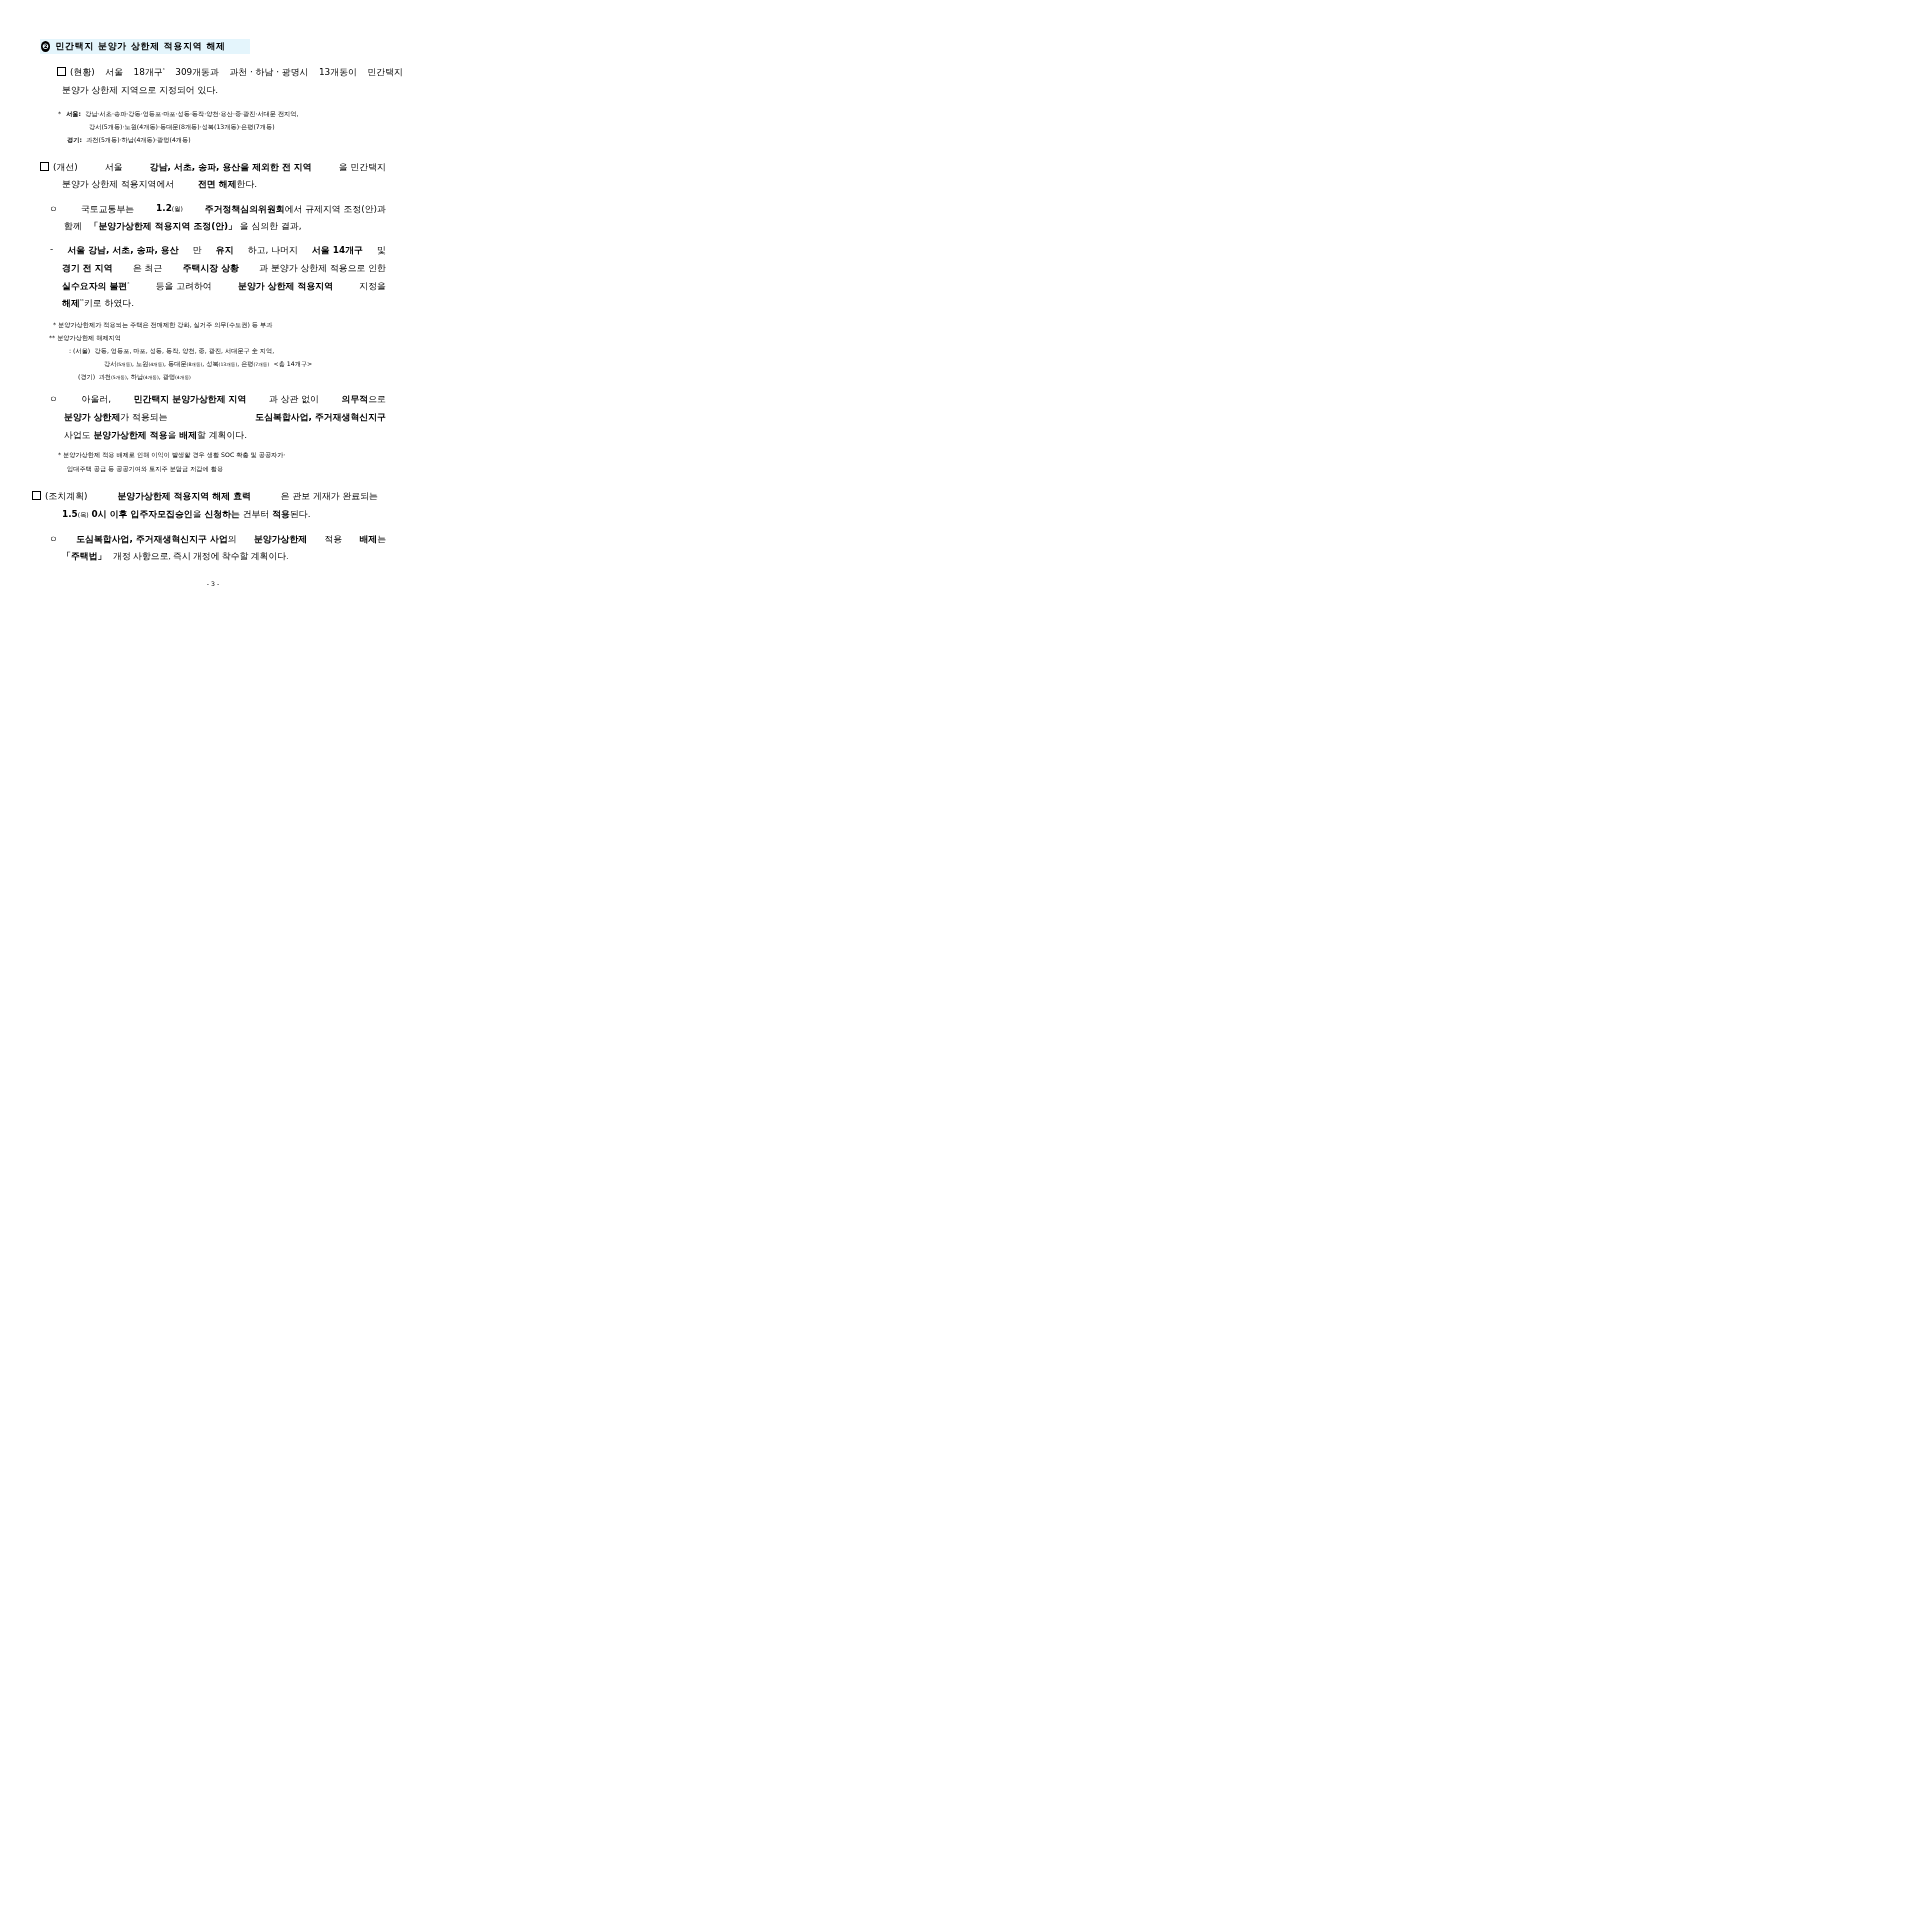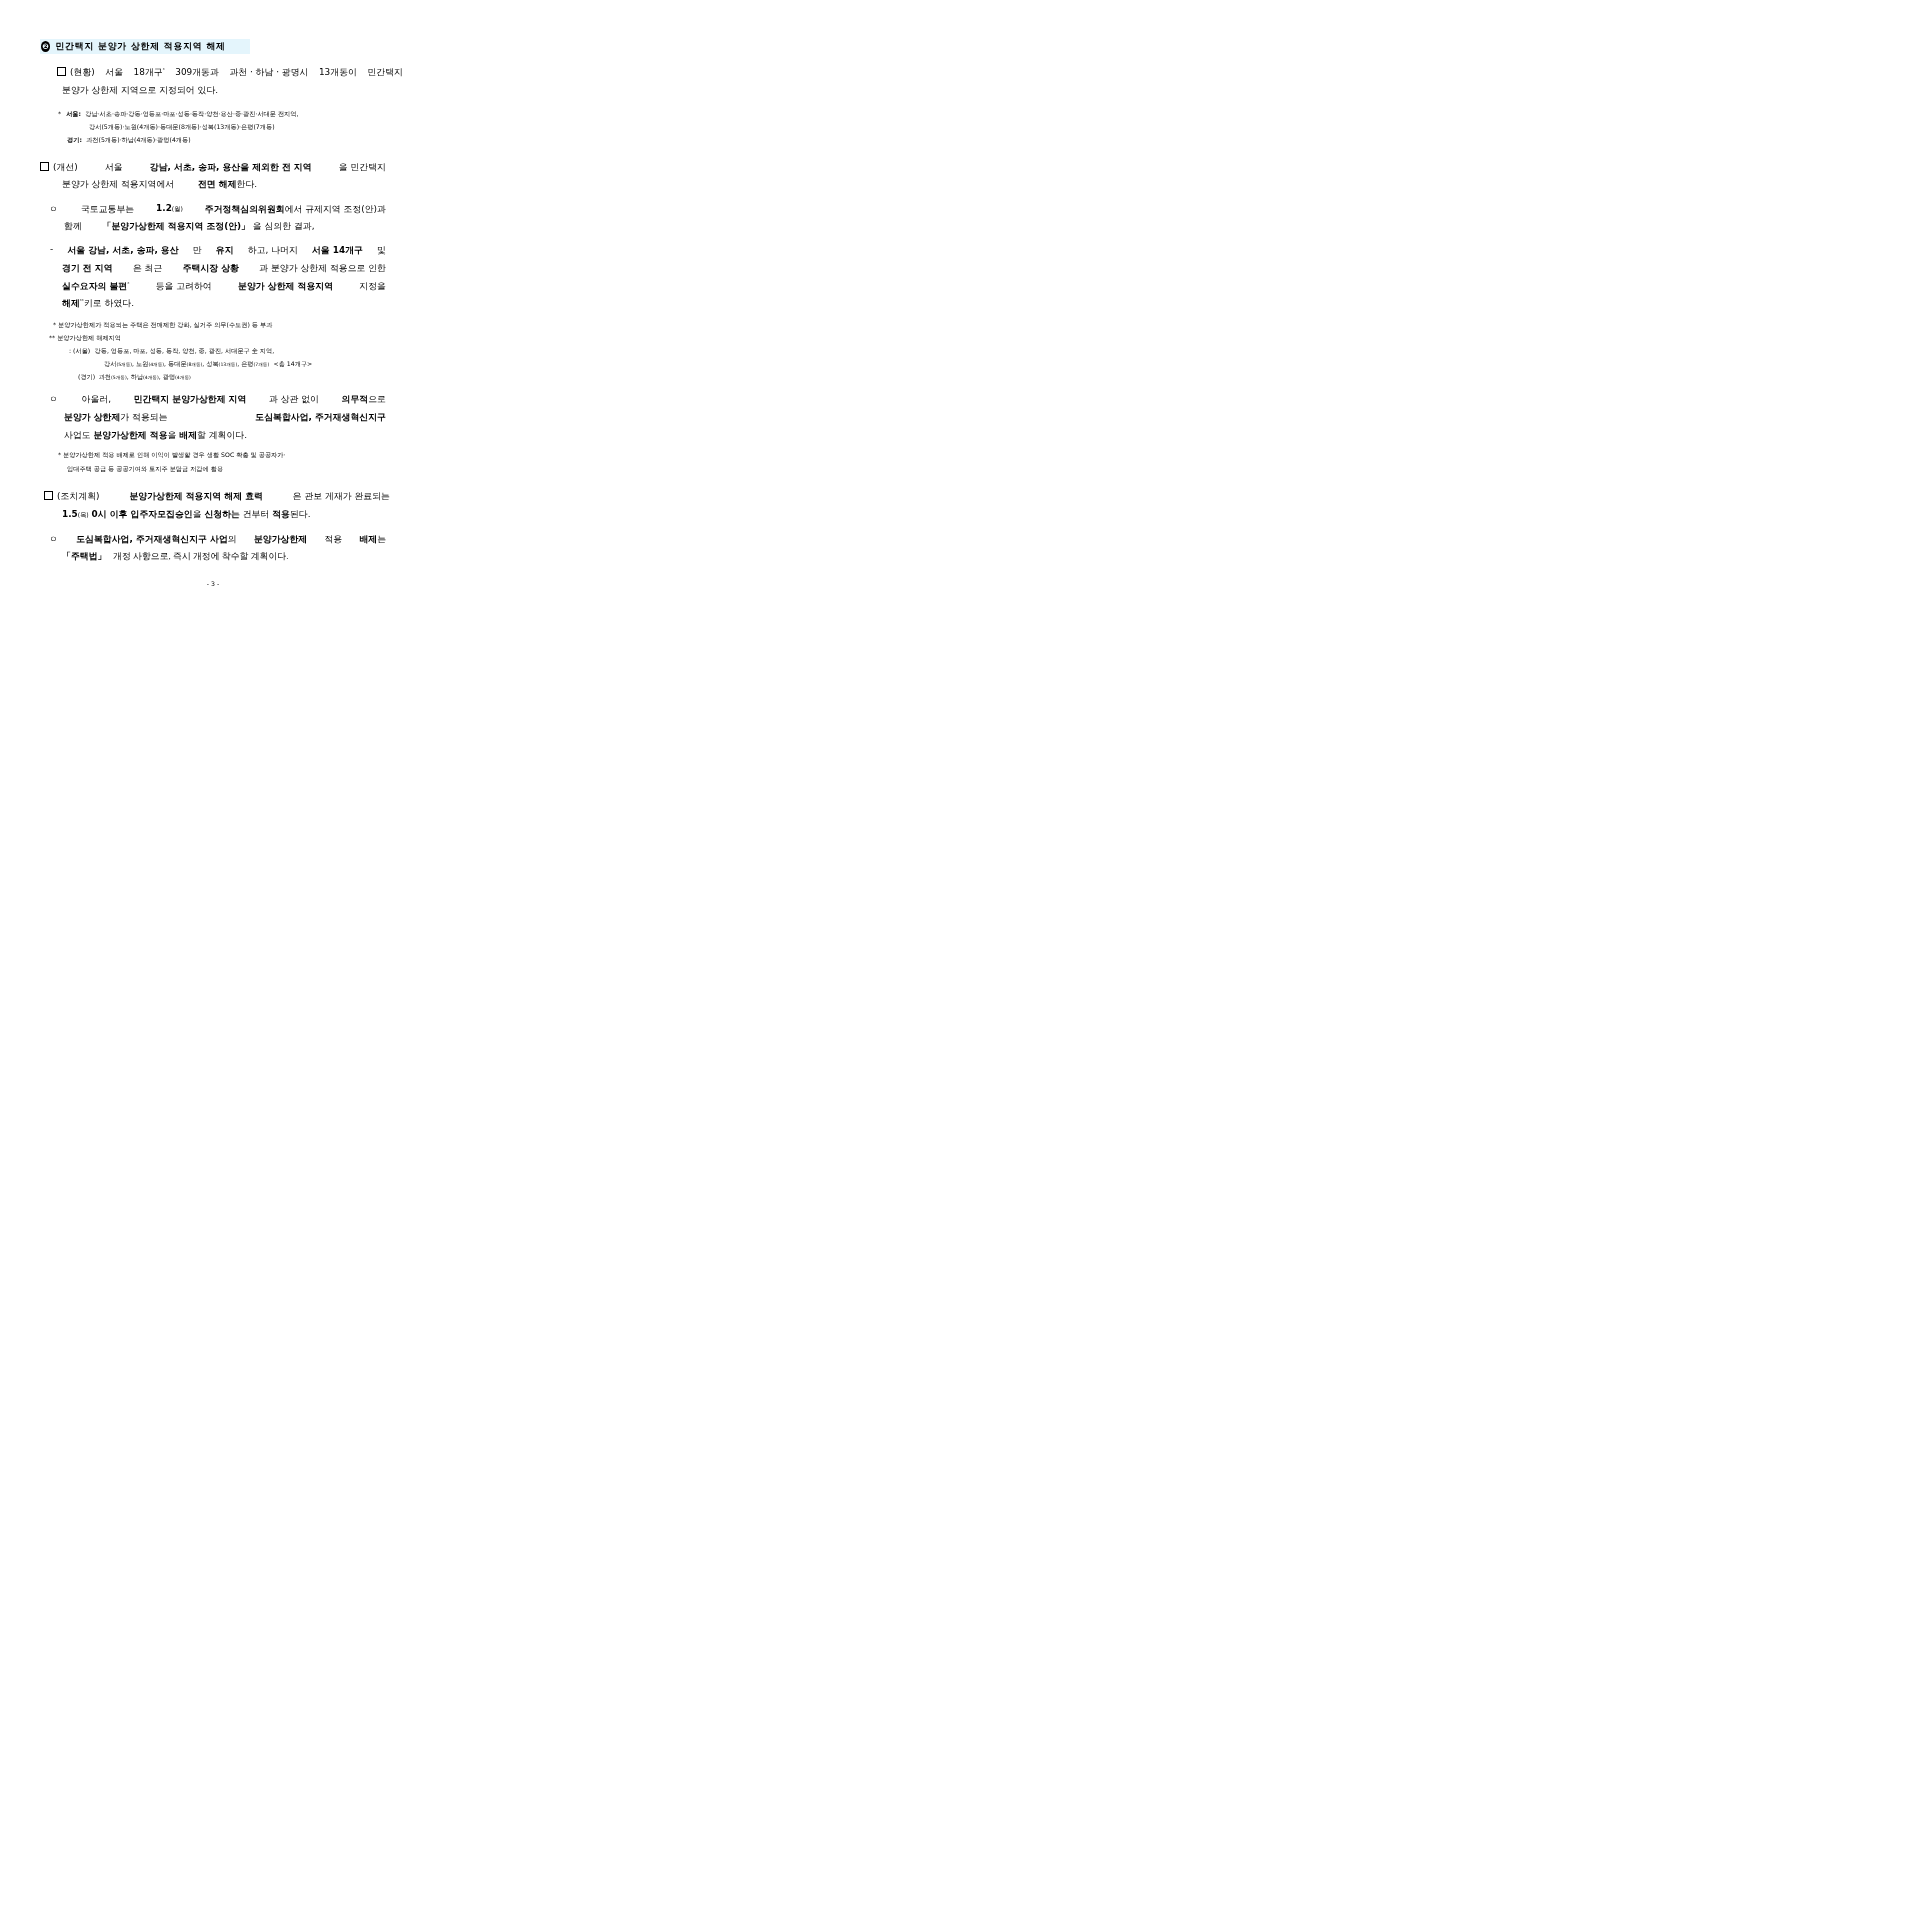--- a/index.html
+++ b/index.html
@@ -77,21 +77,21 @@
   </div>
 
   <div class="line big just" style="left:49px; top:203px; width:337px;">
     <span class="circ">ㅇ</span>
     <span>국토교통부는</span>
     <span><b>1.2</b><span class="small">(월)</span></span>
     <span><b>주거정책심의위원회</b><span>에서 규제지역 조정(안)과</span></span>
   </div>
   <div class="line big" style="left:64px; top:220px;">
     <span>함께</span>
-    <b style="margin-left:18px;">「분양가상한제 적용지역 조정(안)」</b>
+    <b style="margin-left:5px;">「분양가상한제 적용지역 조정(안)」</b>
     <span>을 심의한 결과,</span>
   </div>
 
   <div class="line big just" style="left:50px; top:244px; width:336px;">
     <span>-</span>
     <b>서울 강남, 서초, 송파, 용산</b>
     <span>만</span>
     <b>유지</b>
     <span>하고, 나머지</span>
     <b>서울 14개구</b>
@@ -147,21 +147,21 @@
   </div>
   <div class="line big" style="left:64px; top:429px;">
     <span>사업도</span>
     <b>분양가상한제 적용</b><span>을</span>
     <b>배제</b><span>할 계획이다.</span>
   </div>
 
   <div class="line small" style="left:58px; top:451px;">* 분양가상한제 적용 배제로 인해 이익이 발생할 경우 생활 SOC 확충 및 공공자가·</div>
   <div class="line small" style="left:67px; top:465px;">임대주택 공급 등 공공기여와 토지주 분담금 저감에 활용</div>
 
-  <div class="line big just" style="left:44px; top:490px; width:346px;text-align:center;">
+  <div class="line big just" style="left:32px; top:490px; width:346px;text-align:center;">
     <span><span class="box"></span><span>(조치계획)</span></span>
     <b>분양가상한제 적용지역 해제 효력</b>
     <span>은 관보 게재가 완료되는</span>
   </div>
   <div class="line big" style="left:62px; top:508px;">
     <b>1.5</b><span class="small">(목)</span>
     <b>0시 이후 입주자모집승인</b><span>을</span>
     <b>신청하는</b>
     <span>건부터</span>
     <b>적용</b><span>된다.</span>

